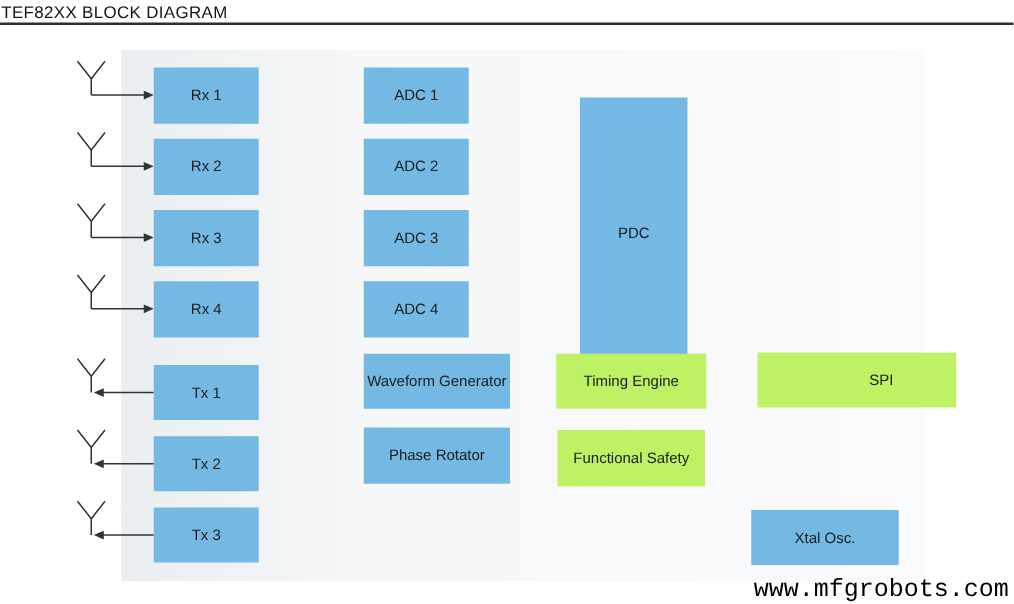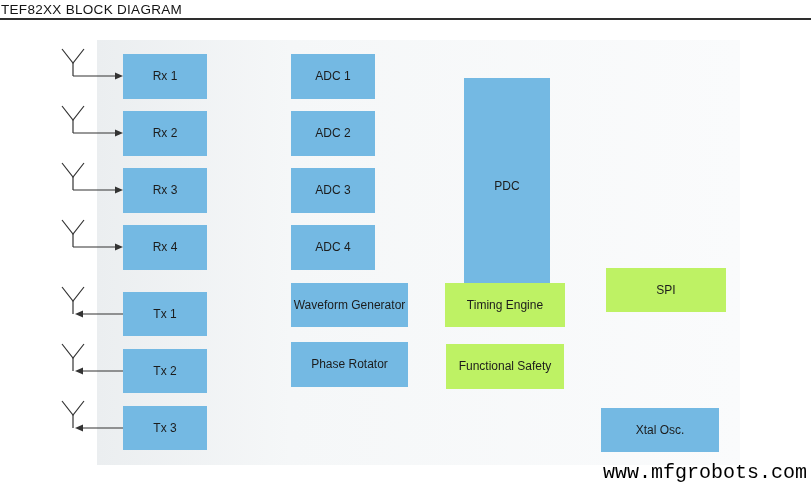--- a/index.html
+++ b/index.html
@@ -50,21 +50,21 @@
 
   #wavegen{left:291px;top:283px;width:117px;height:44px;}
   #phaserot{left:291px;top:342px;width:117px;height:45px;}
   #expansion{left:291px;top:408px;width:192px;height:44px;}
 
   #pdc{left:464px;top:54px;width:86px;height:216px;margin-top:24px;}
   #timing{left:445px;top:283px;width:120px;height:44px;}
   #funcsafe{left:446px;top:344px;width:118px;height:45px;}
 
   #serializer{left:619px;top:54px;width:86px;height:216px;padding-bottom:38px;box-sizing:border-box;}
-  #spi{left:606px;top:268px;width:120px;height:44px;}
+  #spi{left:606px;top:282px;width:120px;height:44px;padding-left:39px;}
   #xtal{left:601px;top:408px;width:118px;height:44px;}
 
   .antenna{position:absolute;left:60px;}
   #ant-rx1{top:46px;} #ant-rx2{top:103px;} #ant-rx3{top:160px;} #ant-rx4{top:217px;}
   #ant-tx1{top:284px;} #ant-tx2{top:341px;} #ant-tx3{top:398px;}
 
   .watermark{
     position:absolute;right:4px;top:461px;
     font-family:Liberation Mono, monospace;
     font-size:20px;color:#000;

